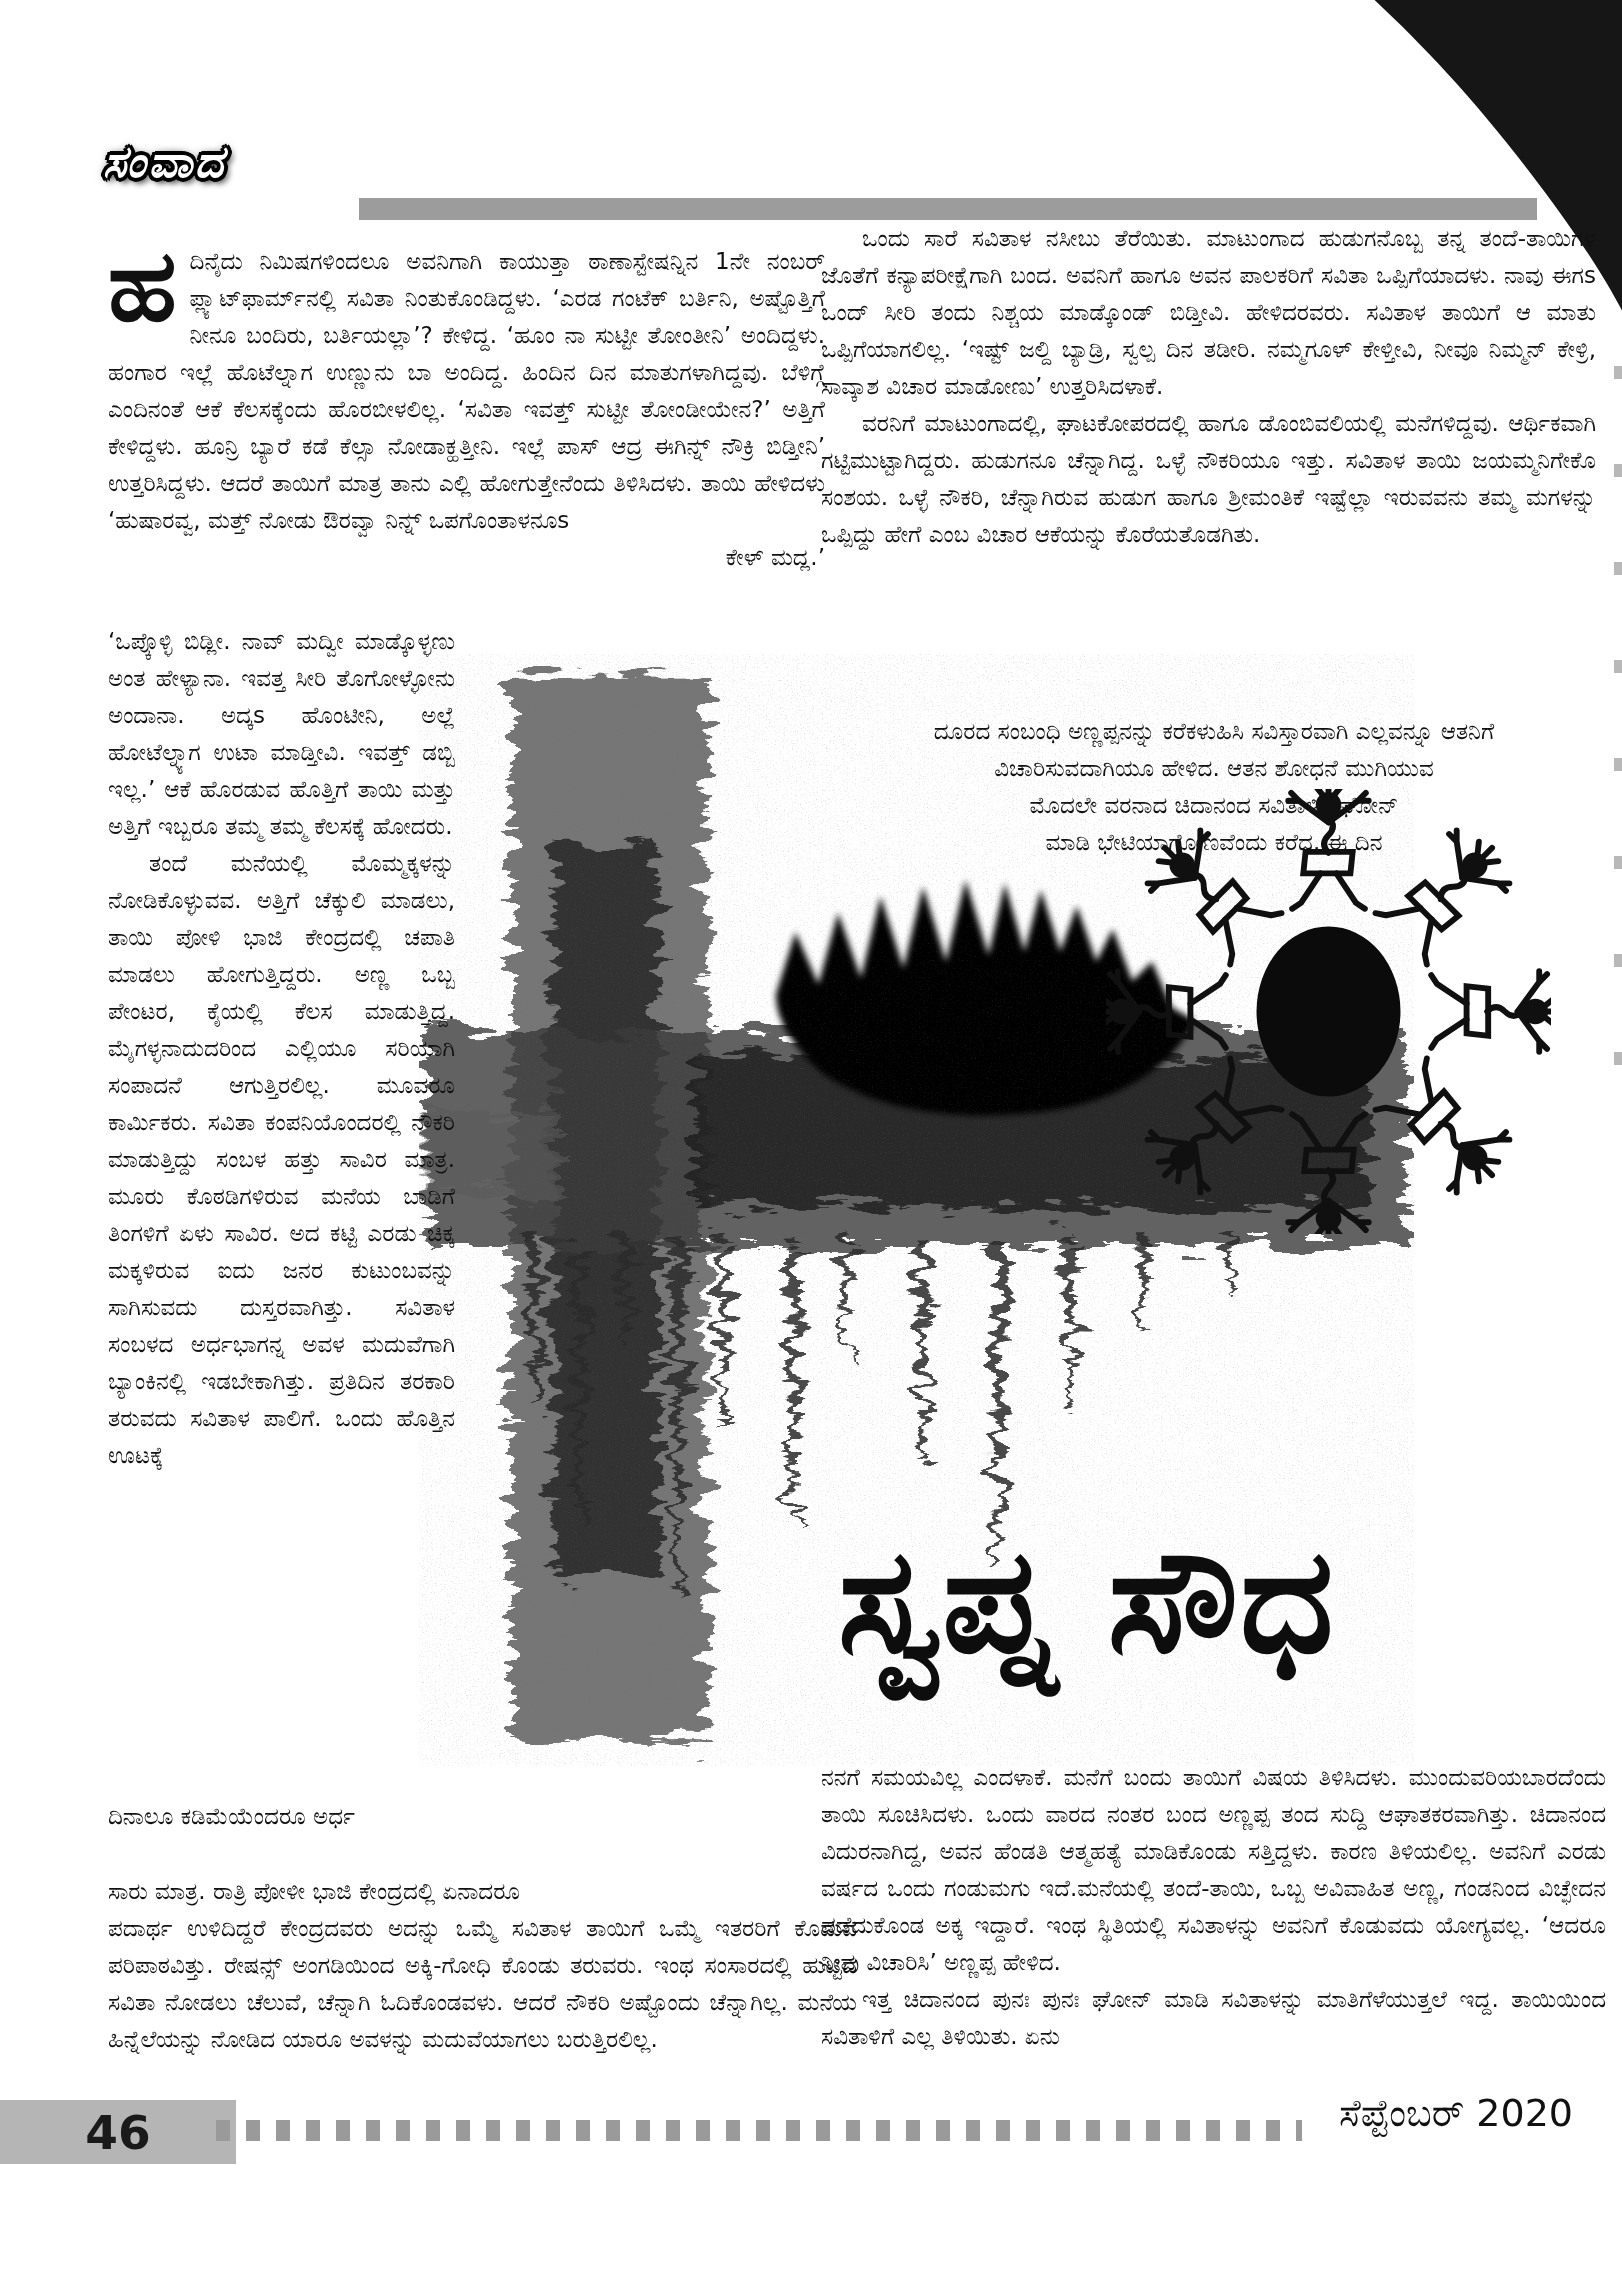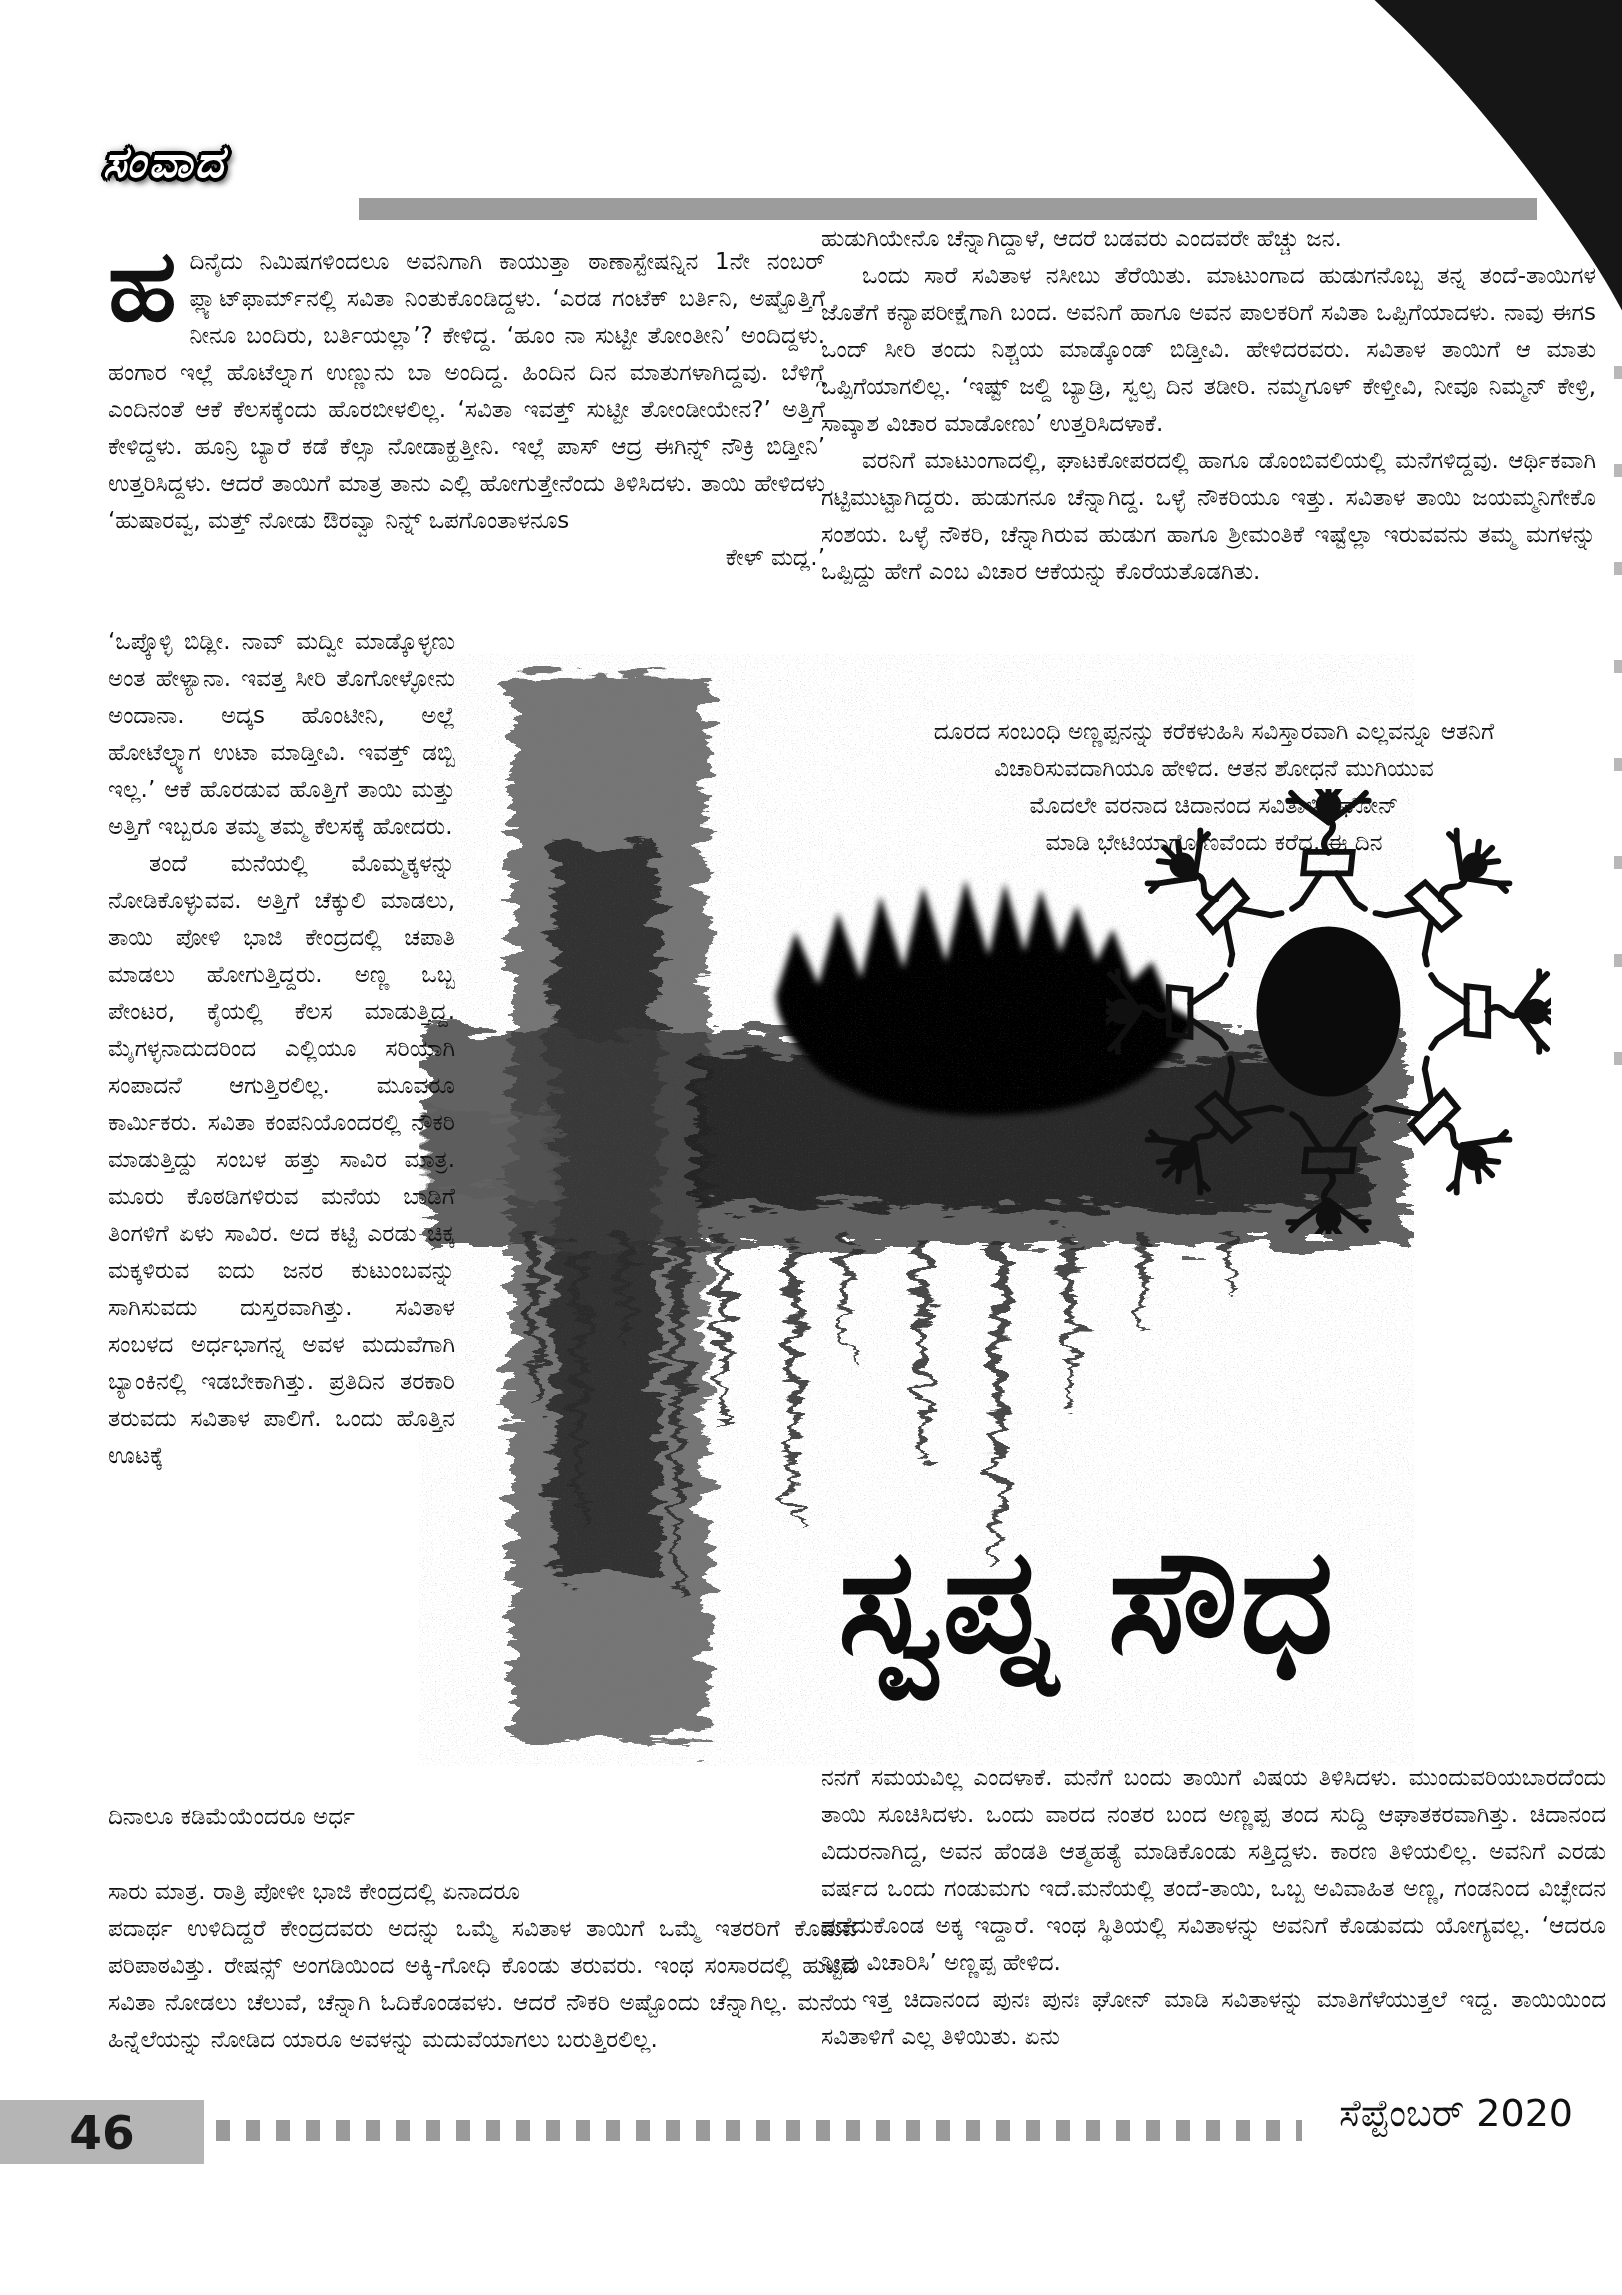--- a/index.html
+++ b/index.html
@@ -51,21 +51,21 @@
   }
   
   .art{position:absolute;left:419px;top:654px;width:995px;height:1112px;z-index:0;}
   
   .edge-bleed{
     position:absolute;right:0;top:366px;width:9.2px;height:753px;z-index:1;
     background:repeating-linear-gradient(180deg,rgba(0,0,0,.28) 0 13px,transparent 13px 98px);
   }
   
   .page-num-box{
-    position:absolute;left:0;top:2100px;width:204px;height:64px;background:#b5b5b5;
+    position:absolute;left:0;top:2100px;width:236px;height:64px;background:#b5b5b5;
     display:flex;align-items:center;justify-content:center;z-index:4;
   }
   .page-num{font-size:47px;font-weight:bold;color:#1a1a1a;}
   .footer-dots{
     position:absolute;left:216px;top:2120px;width:1086px;height:21px;z-index:4;
     background:repeating-linear-gradient(90deg,#9a9a9a 0 14.4px,transparent 14.4px 30px);
   }
   .footer-issue{
     position:absolute;left:1309px;top:2091px;width:294px;text-align:center;
     font-size:38px;font-weight:normal;white-space:nowrap;z-index:4;
@@ -138,21 +138,20 @@
   </div>
 
   <div class="txt stepline" style="left:108px;top:1798px;width:314px;height:37px;">ದಿನಾಲೂ ಕಡಿಮೆಯೆಂದರೂ ಅರ್ಧ</div>
   <div class="txt stepline" style="left:108px;top:1873px;width:576px;height:37px;">ಸಾರು ಮಾತ್ರ. ರಾತ್ರಿ ಪೋಳೀ ಭಾಜಿ ಕೇಂದ್ರದಲ್ಲಿ ಏನಾದರೂ</div>
 
   <div class="txt" style="left:108px;top:1910px;width:749px;height:186px;">
     <p>ಪದಾರ್ಥ ಉಳಿದಿದ್ದರೆ ಕೇಂದ್ರದವರು ಅದನ್ನು ಒಮ್ಮೆ ಸವಿತಾಳ ತಾಯಿಗೆ ಒಮ್ಮೆ ಇತರರಿಗೆ ಕೊಡುವ ಪರಿಪಾಠವಿತ್ತು. ರೇಷನ್ಸ್ ಅಂಗಡಿಯಿಂದ ಅಕ್ಕಿ-ಗೋಧಿ ಕೊಂಡು ತರುವರು. ಇಂಥ ಸಂಸಾರದಲ್ಲಿ ಹುಟ್ಟಿದ ಸವಿತಾ ನೋಡಲು ಚೆಲುವೆ, ಚೆನ್ನಾಗಿ ಓದಿಕೊಂಡವಳು. ಆದರೆ ನೌಕರಿ ಅಷ್ಟೊಂದು ಚೆನ್ನಾಗಿಲ್ಲ. ಮನೆಯ ಹಿನ್ನೆಲೆಯನ್ನು ನೋಡಿದ ಯಾರೂ ಅವಳನ್ನು ಮದುವೆಯಾಗಲು ಬರುತ್ತಿರಲಿಲ್ಲ.</p>
   </div>
 
   <div class="txt" style="left:821px;top:220px;width:775px;height:492px;">
-    <p>ಹುಡುಗಿಯೇನೊ ಚೆನ್ನಾಗಿದ್ದಾಳೆ, ಆದರೆ ಬಡವರು ಎಂದವರೇ ಹೆಚ್ಚು ಜನ.</p>
     <p class="indent">ಒಂದು ಸಾರೆ ಸವಿತಾಳ ನಸೀಬು ತೆರೆಯಿತು. ಮಾಟುಂಗಾದ ಹುಡುಗನೊಬ್ಬ ತನ್ನ ತಂದೆ-ತಾಯಿಗಳ ಜೊತೆಗೆ ಕನ್ಯಾಪರೀಕ್ಷೆಗಾಗಿ ಬಂದ. ಅವನಿಗೆ ಹಾಗೂ ಅವನ ಪಾಲಕರಿಗೆ ಸವಿತಾ ಒಪ್ಪಿಗೆಯಾದಳು. ನಾವು ಈಗs ಒಂದ್ ಸೀರಿ ತಂದು ನಿಶ್ಚಯ ಮಾಡ್ಕೊಂಡ್ ಬಿಡ್ತೀವಿ. ಹೇಳಿದರವರು. ಸವಿತಾಳ ತಾಯಿಗೆ ಆ ಮಾತು ಒಪ್ಪಿಗೆಯಾಗಲಿಲ್ಲ. ‘ಇಷ್ಟ್ ಜಲ್ದಿ ಬ್ಯಾಡ್ರಿ, ಸ್ವಲ್ಪ ದಿನ ತಡೀರಿ. ನಮ್ಮಗೂಳ್ ಕೇಳ್ತೀವಿ, ನೀವೂ ನಿಮ್ಮನ್ ಕೇಳ್ರಿ, ಸಾವ್ಕಾಶ ವಿಚಾರ ಮಾಡೋಣು’ ಉತ್ತರಿಸಿದಳಾಕೆ.</p>
     <p class="indent">ವರನಿಗೆ ಮಾಟುಂಗಾದಲ್ಲಿ, ಘಾಟಕೋಪರದಲ್ಲಿ ಹಾಗೂ ಡೊಂಬಿವಲಿಯಲ್ಲಿ ಮನೆಗಳಿದ್ದವು. ಆರ್ಥಿಕವಾಗಿ ಗಟ್ಟಿಮುಟ್ಟಾಗಿದ್ದರು. ಹುಡುಗನೂ ಚೆನ್ನಾಗಿದ್ದ. ಒಳ್ಳೆ ನೌಕರಿಯೂ ಇತ್ತು. ಸವಿತಾಳ ತಾಯಿ ಜಯಮ್ಮನಿಗೇಕೊ ಸಂಶಯ. ಒಳ್ಳೆ ನೌಕರಿ, ಚೆನ್ನಾಗಿರುವ ಹುಡುಗ ಹಾಗೂ ಶ್ರೀಮಂತಿಕೆ ಇಷ್ಟೆಲ್ಲಾ ಇರುವವನು ತಮ್ಮ ಮಗಳನ್ನು ಒಪ್ಪಿದ್ದು ಹೇಗೆ ಎಂಬ ವಿಚಾರ ಆಕೆಯನ್ನು ಕೊರೆಯತೊಡಗಿತು.</p>
   </div>
 
   <div class="txt funnel" style="left:831px;top:713px;width:766px;height:186px;">
     <div>ದೂರದ ಸಂಬಂಧಿ ಅಣ್ಣಪ್ಪನನ್ನು ಕರೆಕಳುಹಿಸಿ ಸವಿಸ್ತಾರವಾಗಿ ಎಲ್ಲವನ್ನೂ ಆತನಿಗೆ</div>
     <div>ವಿಚಾರಿಸುವದಾಗಿಯೂ ಹೇಳಿದ. ಆತನ ಶೋಧನೆ ಮುಗಿಯುವ</div>
     <div>ಮೊದಲೇ ವರನಾದ ಚಿದಾನಂದ ಸವಿತಾಳಿಗೆ ಘೋನ್</div>
     <div>ಮಾಡಿ ಭೇಟಿಯಾಗೋಣವೆಂದು ಕರೆದ. ಈ ದಿನ</div>
   </div>

